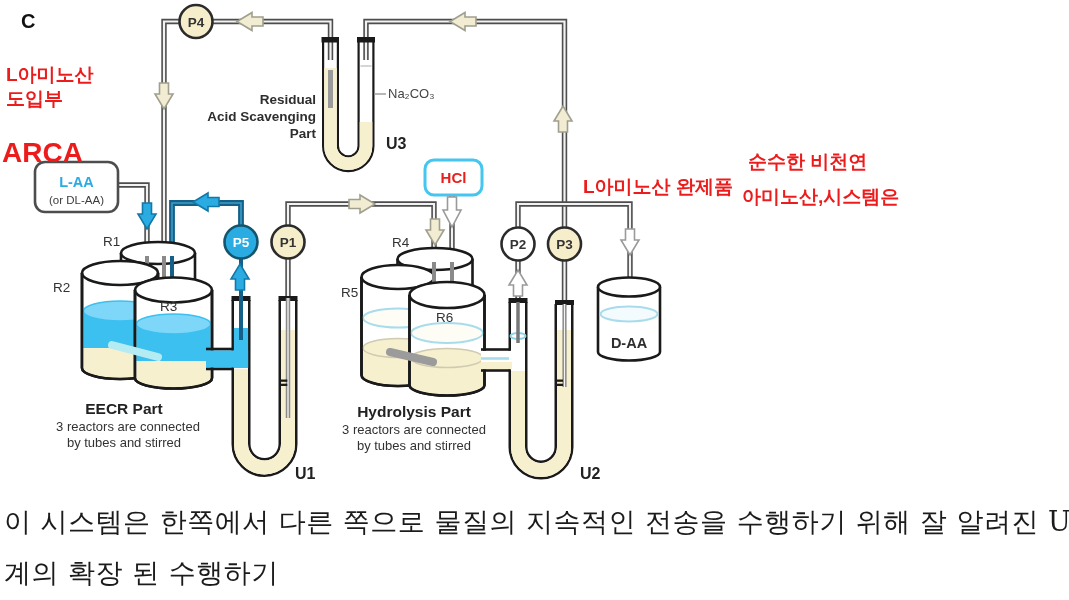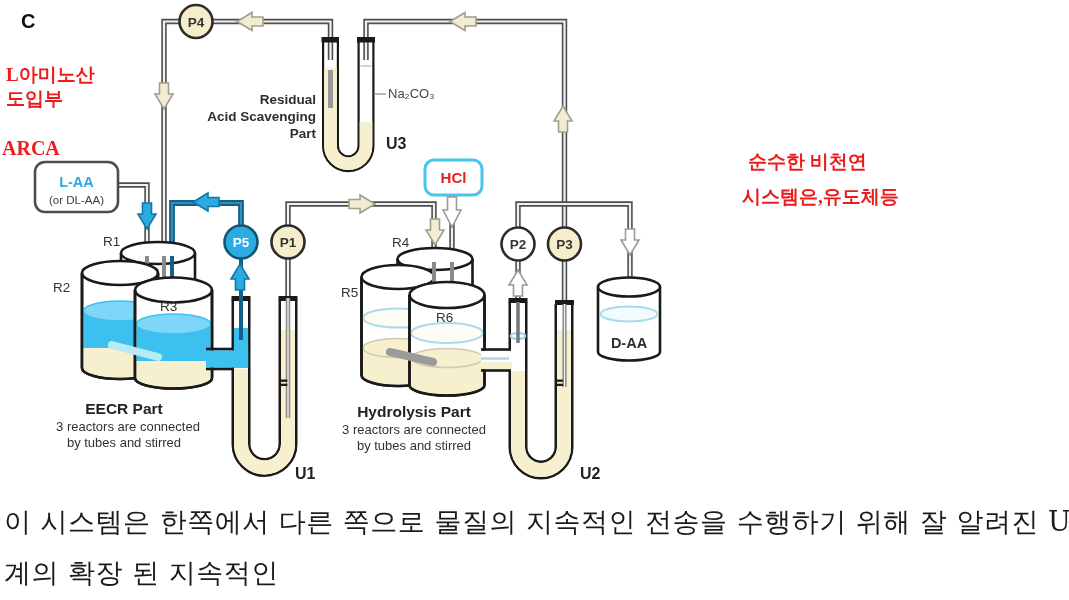--- a/index.html
+++ b/index.html
@@ -32,21 +32,21 @@
   .ptxt{font:600 13.5px "Liberation Sans",sans-serif;fill:#333;text-anchor:middle;}
   .ptxtw{fill:#fff;}
   
   .txt{font:13.5px "Liberation Sans",sans-serif;fill:#333;}
   .tb{font-weight:bold;fill:#2e2e2e;}
   .tmid{text-anchor:middle;}
   .tend{text-anchor:end;}
   .ulab{font:bold 16px "Liberation Sans",sans-serif;fill:#222;}
   .cap{fill:#1a1a1a;}
   .note{position:absolute;color:#ed1c1c;font-weight:bold;font-size:19px;
-        font-family:Liberation Serif, serif;white-space:nowrap;}
+        font-family:Liberation Sans, sans-serif;white-space:nowrap;}
   .caption{position:absolute;left:4px;color:#1b1b1b;font-size:27px;
            font-family:"DejaVu Serif","Liberation Serif",serif;white-space:nowrap;letter-spacing:.5px;}
 </style>
 </head>
 <body>
 
 <div class="stage">
 <svg width="1069" height="497" viewBox="0 0 1069 497">
 
   <g>
@@ -246,19 +246,20 @@
     <text class="tmid" x="128" y="431" style="font:13px 'Liberation Sans',sans-serif;fill:#333">3 reactors are connected</text>
     <text class="tmid" x="124" y="447" style="font:13px 'Liberation Sans',sans-serif;fill:#333">by tubes and stirred</text>
     <text class="tmid" x="414" y="417" style="font:bold 15.5px 'Liberation Sans',sans-serif;fill:#222">Hydrolysis Part</text>
     <text class="tmid" x="414" y="434" style="font:13px 'Liberation Sans',sans-serif;fill:#333">3 reactors are connected</text>
     <text class="tmid" x="414" y="450" style="font:13px 'Liberation Sans',sans-serif;fill:#333">by tubes and stirred</text>
   </g>
 </svg>
 
   <div class="note" style="left:6px;top:62px">L아미노산</div>
   <div class="note" style="left:6px;top:86px">도입부</div>
-  <div class="note" style="left:2px;top:137px;font-size:20px">ARCA</div>
+  <div class="note" style="left:2px;top:137px;font-size:28px">ARCA</div>
+  <div class="note" style="left:583px;top:174px">L아미노산 완제품</div>
   <div class="note" style="left:748px;top:149px">순수한 비천연</div>
-  <div class="note" style="left:742px;top:184px">시스템은,유도체등</div>
+  <div class="note" style="left:742px;top:184px">아미노산,시스템은</div>
 
   <div class="caption" style="top:504px">이 시스템은 한쪽에서 다른 쪽으로 물질의 지속적인 전송을 수행하기 위해 잘 알려진 U-튜브 설</div>
-  <div class="caption" style="top:555px">계의 확장 된 지속적인</div>
+  <div class="caption" style="top:555px">계의 확장 된 수행하기</div>
 </div>
 
 </body></html>

